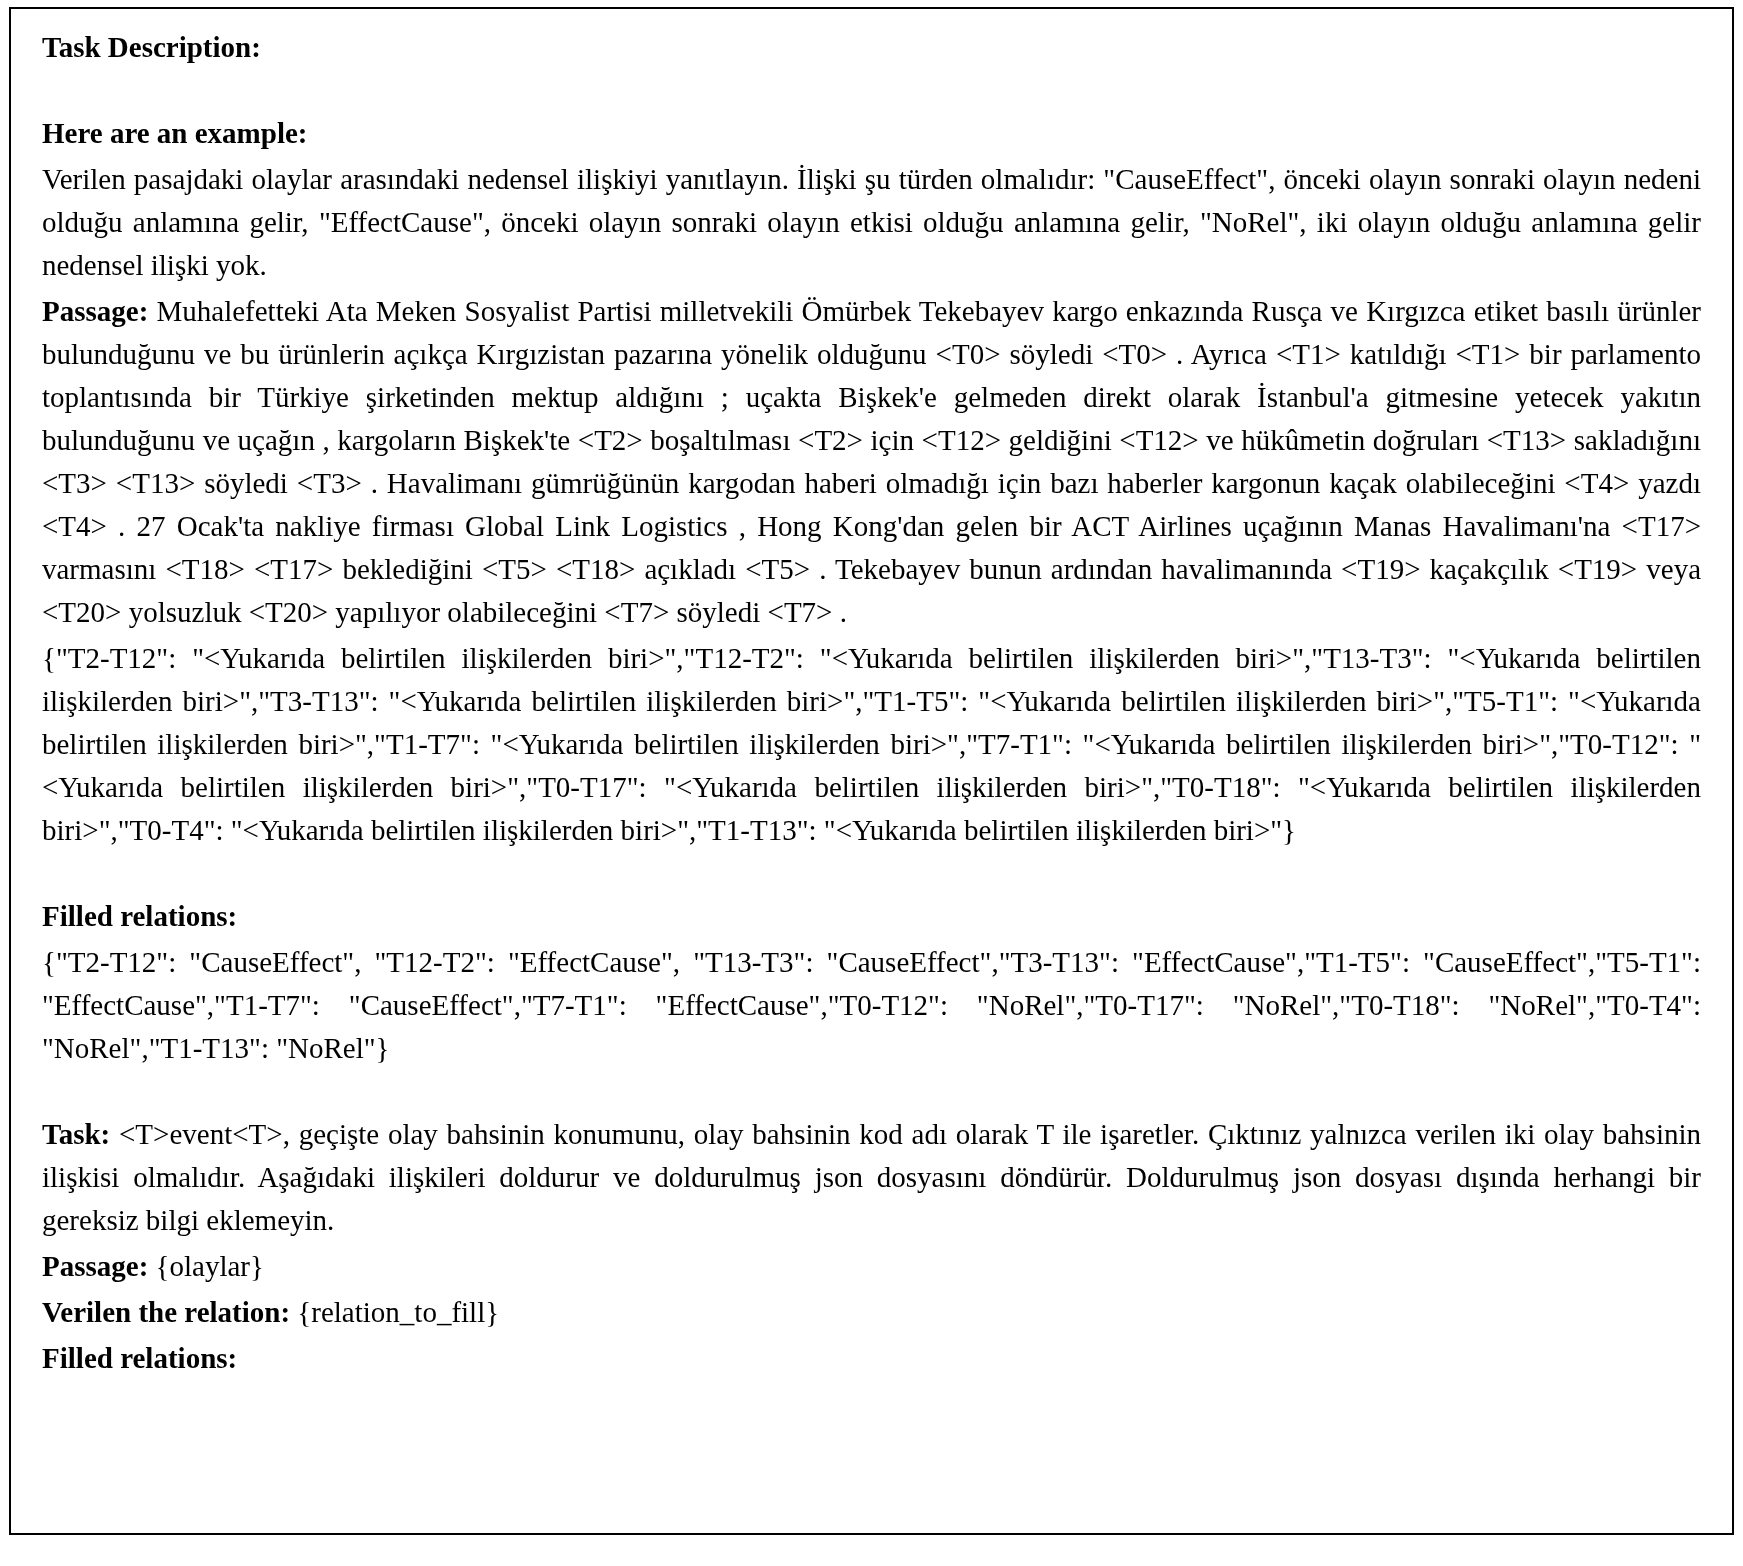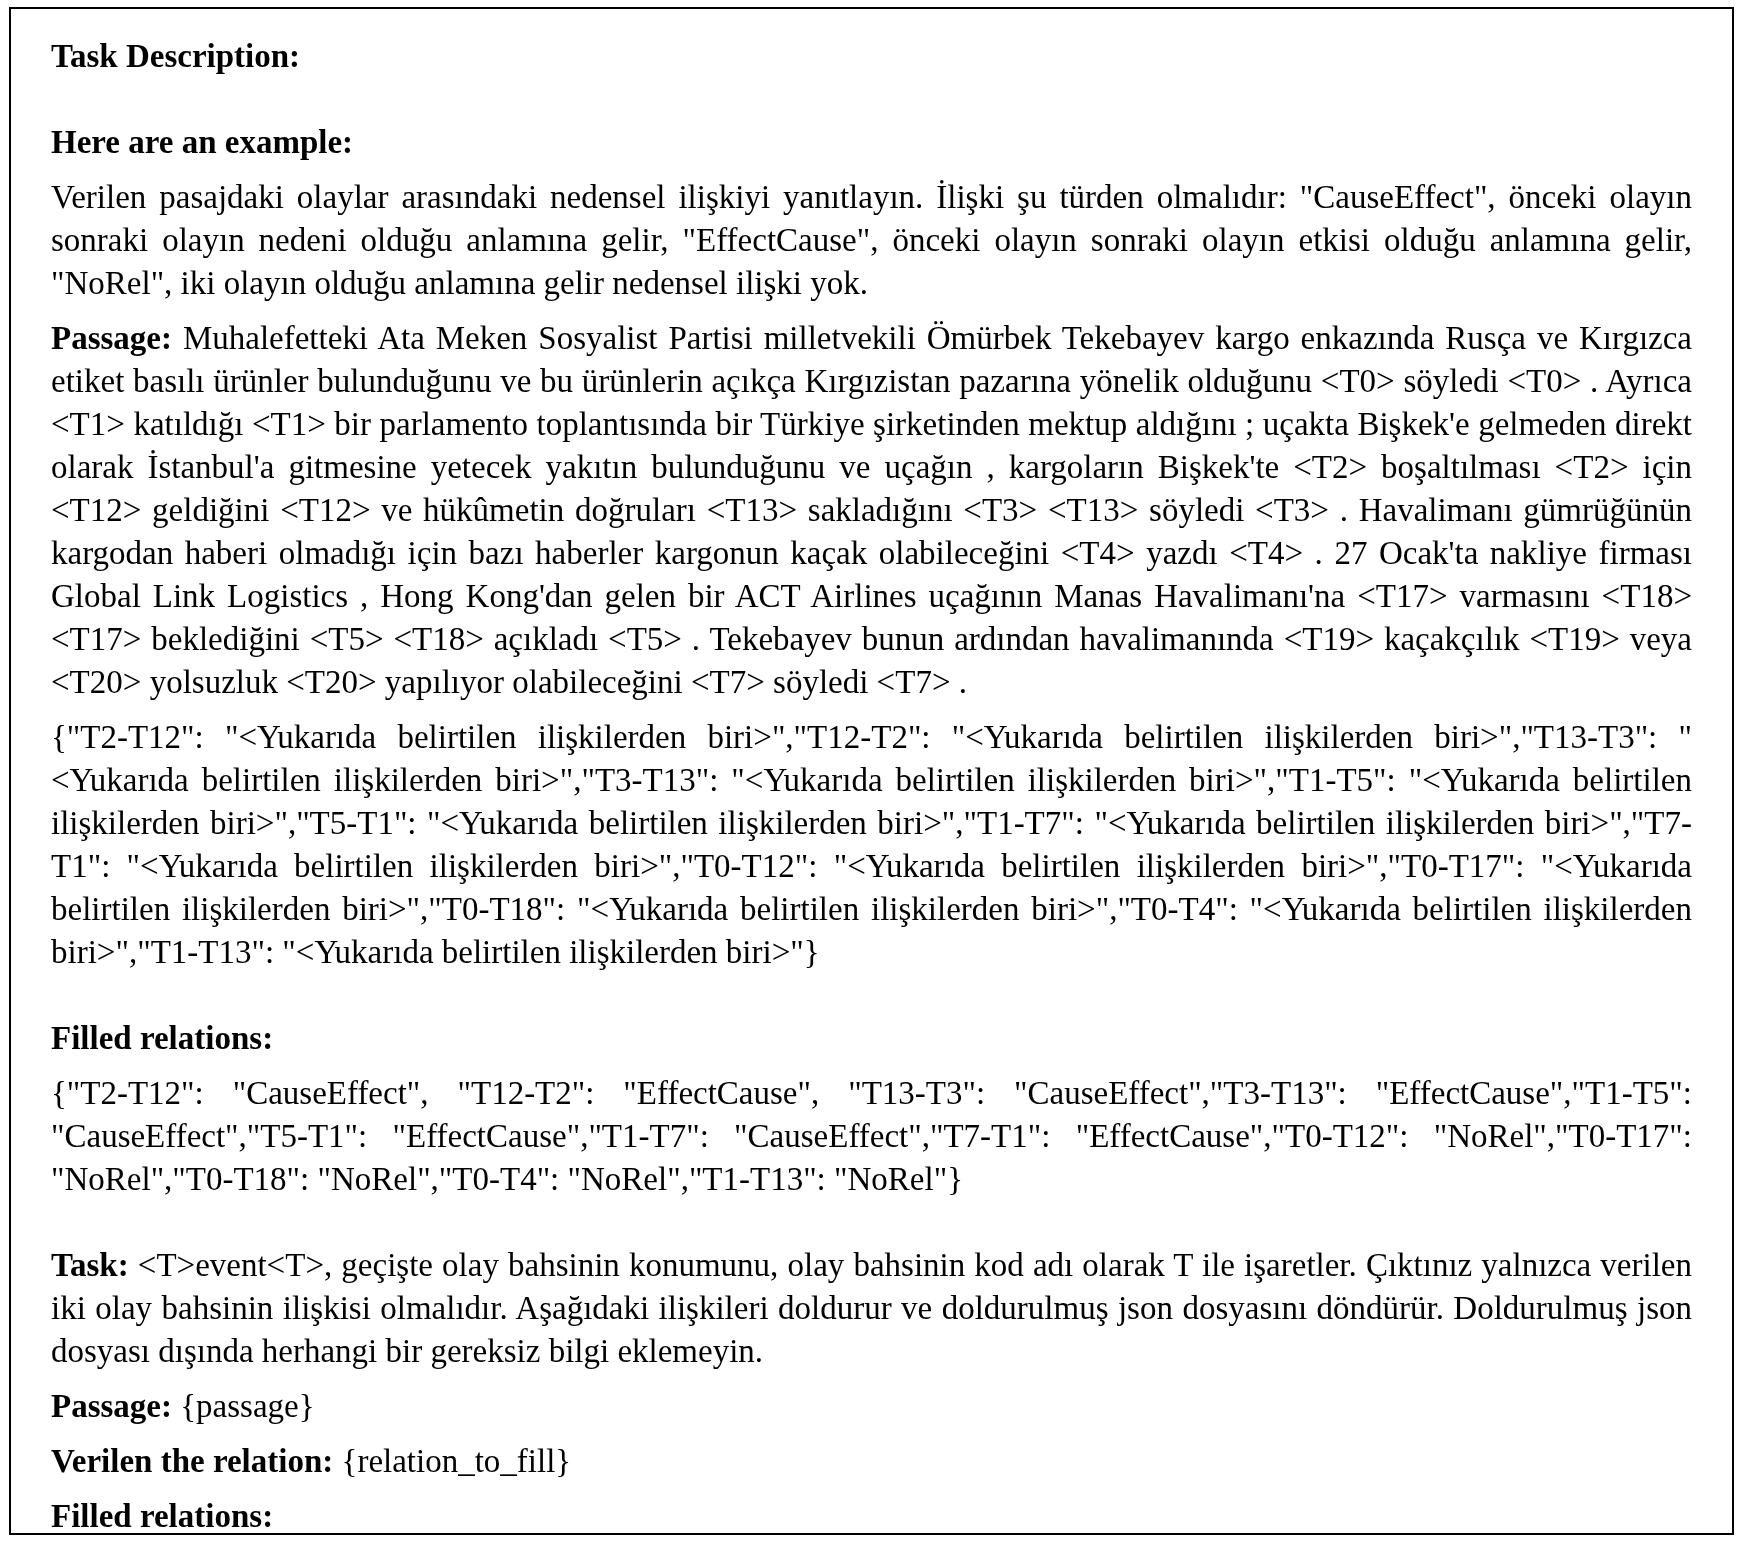--- a/index.html
+++ b/index.html
@@ -19,22 +19,22 @@
     left: 9px;
     top: 7px;
     width: 1725px;
     height: 1528px;
     border: 2px solid #000000;
     box-sizing: border-box;
     padding: 14px 28px 0 28px;
     background: #ffffff;
   }
   .block {
-    margin: 12px;
-    font-size: 33px;
+    margin: 3px;
+    font-size: 29px;
     line-height: 43px;
     text-align: justify;
   }
   .block.gap {
     margin-top: 43px;
   }
   .block b {
     font-weight: bold;
   }
 </style>
@@ -53,19 +53,19 @@
 
 
   <p class="block"><span>{"T2-T12": "&lt;Yukarıda belirtilen ilişkilerden biri&gt;","T12-T2": "&lt;Yukarıda belirtilen ilişkilerden biri&gt;","T13-T3": "&lt;Yukarıda belirtilen ilişkilerden biri&gt;","T3-T13": "&lt;Yukarıda belirtilen ilişkilerden biri&gt;","T1-T5": "&lt;Yukarıda belirtilen ilişkilerden biri&gt;","T5-T1": "&lt;Yukarıda belirtilen ilişkilerden biri&gt;","T1-T7": "&lt;Yukarıda belirtilen ilişkilerden biri&gt;","T7-T1": "&lt;Yukarıda belirtilen ilişkilerden biri&gt;","T0-T12": "&lt;Yukarıda belirtilen ilişkilerden biri&gt;","T0-T17": "&lt;Yukarıda belirtilen ilişkilerden biri&gt;","T0-T18": "&lt;Yukarıda belirtilen ilişkilerden biri&gt;","T0-T4": "&lt;Yukarıda belirtilen ilişkilerden biri&gt;","T1-T13": "&lt;Yukarıda belirtilen ilişkilerden biri&gt;"}</span></p>
 
   <p class="block gap"><b>Filled relations:</b><span></span></p>
 
   <p class="block"><span>{"T2-T12": "CauseEffect", "T12-T2": "EffectCause", "T13-T3": "CauseEffect","T3-T13": "EffectCause","T1-T5": "CauseEffect","T5-T1": "EffectCause","T1-T7": "CauseEffect","T7-T1": "EffectCause","T0-T12": "NoRel","T0-T17": "NoRel","T0-T18": "NoRel","T0-T4": "NoRel","T1-T13": "NoRel"}</span></p>
 
   <p class="block gap"><b>Task:</b><span> &lt;T&gt;event&lt;T&gt;, geçişte olay bahsinin konumunu, olay bahsinin kod adı olarak T ile işaretler. Çıktınız yalnızca verilen iki olay bahsinin ilişkisi olmalıdır. Aşağıdaki ilişkileri doldurur ve doldurulmuş json dosyasını döndürür. Doldurulmuş json dosyası dışında herhangi bir gereksiz bilgi eklemeyin.</span></p>
 
-  <p class="block"><b>Passage:</b><span> {passage}</span></p>
+  <p class="block"><b>Passage:</b><span> {olaylar}</span></p>
 
   <p class="block"><b>Verilen the relation:</b><span> {relation_to_fill}</span></p>
 
   <p class="block"><b>Filled relations:</b><span></span></p>
 
 </div>
 
 </body></html>

